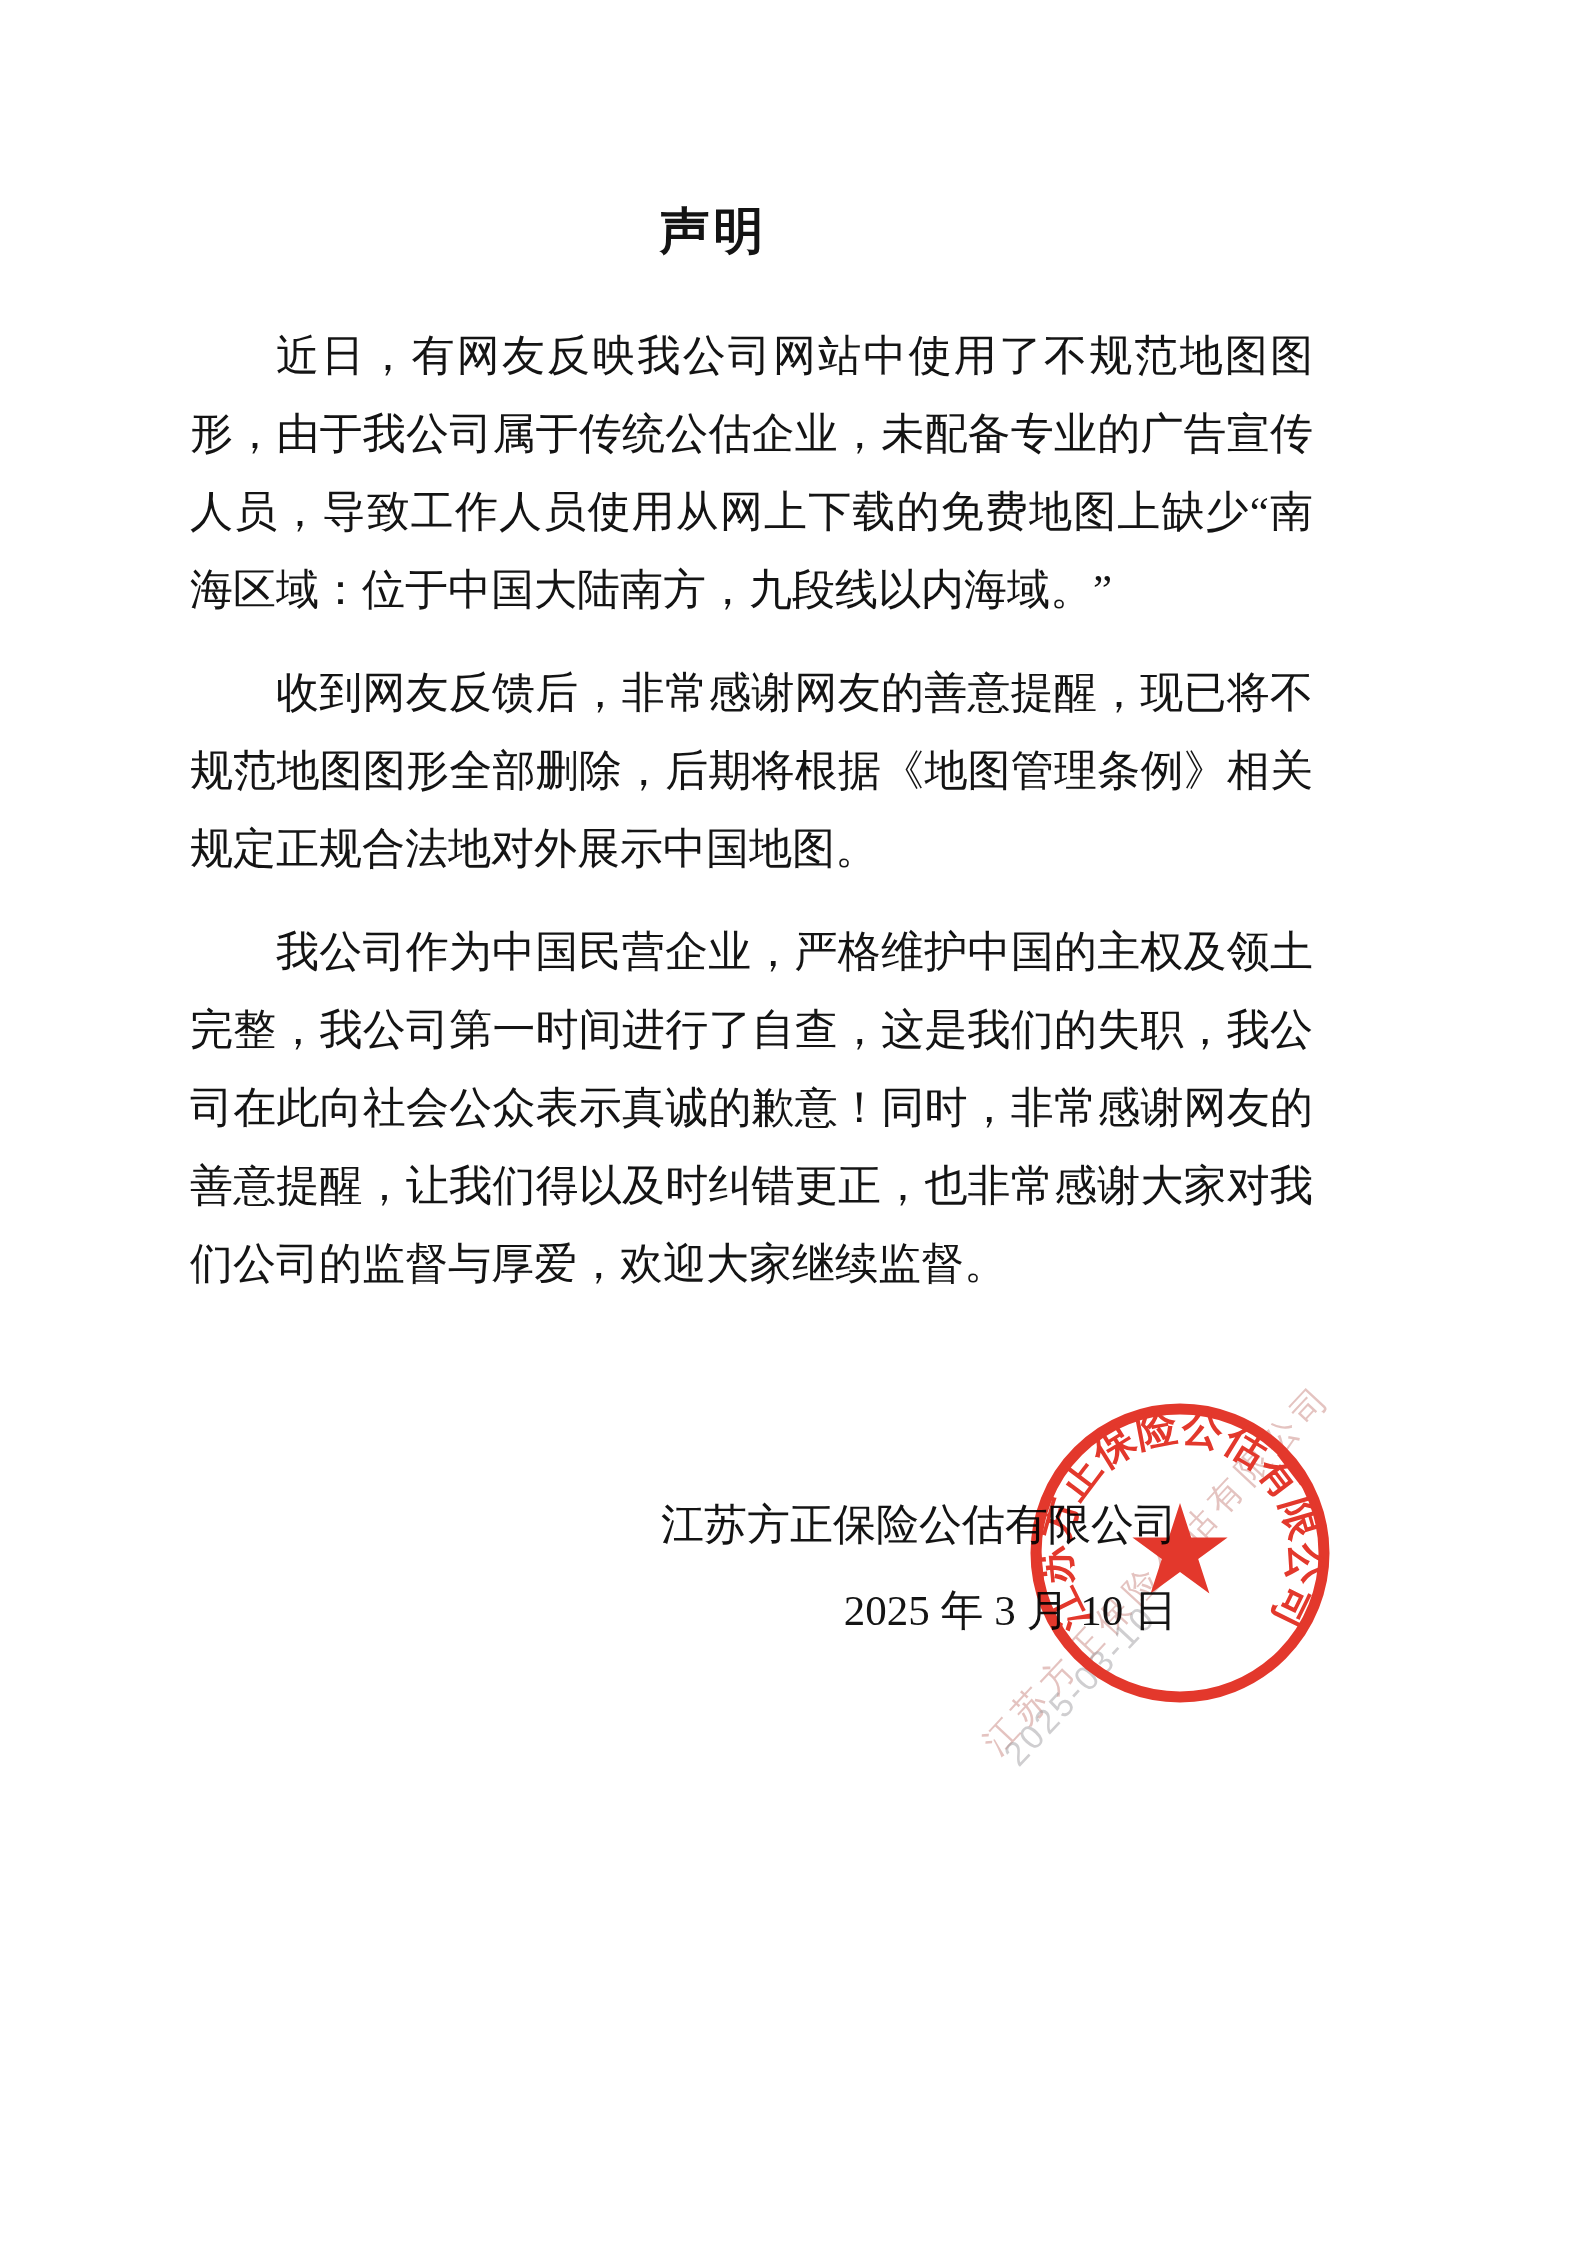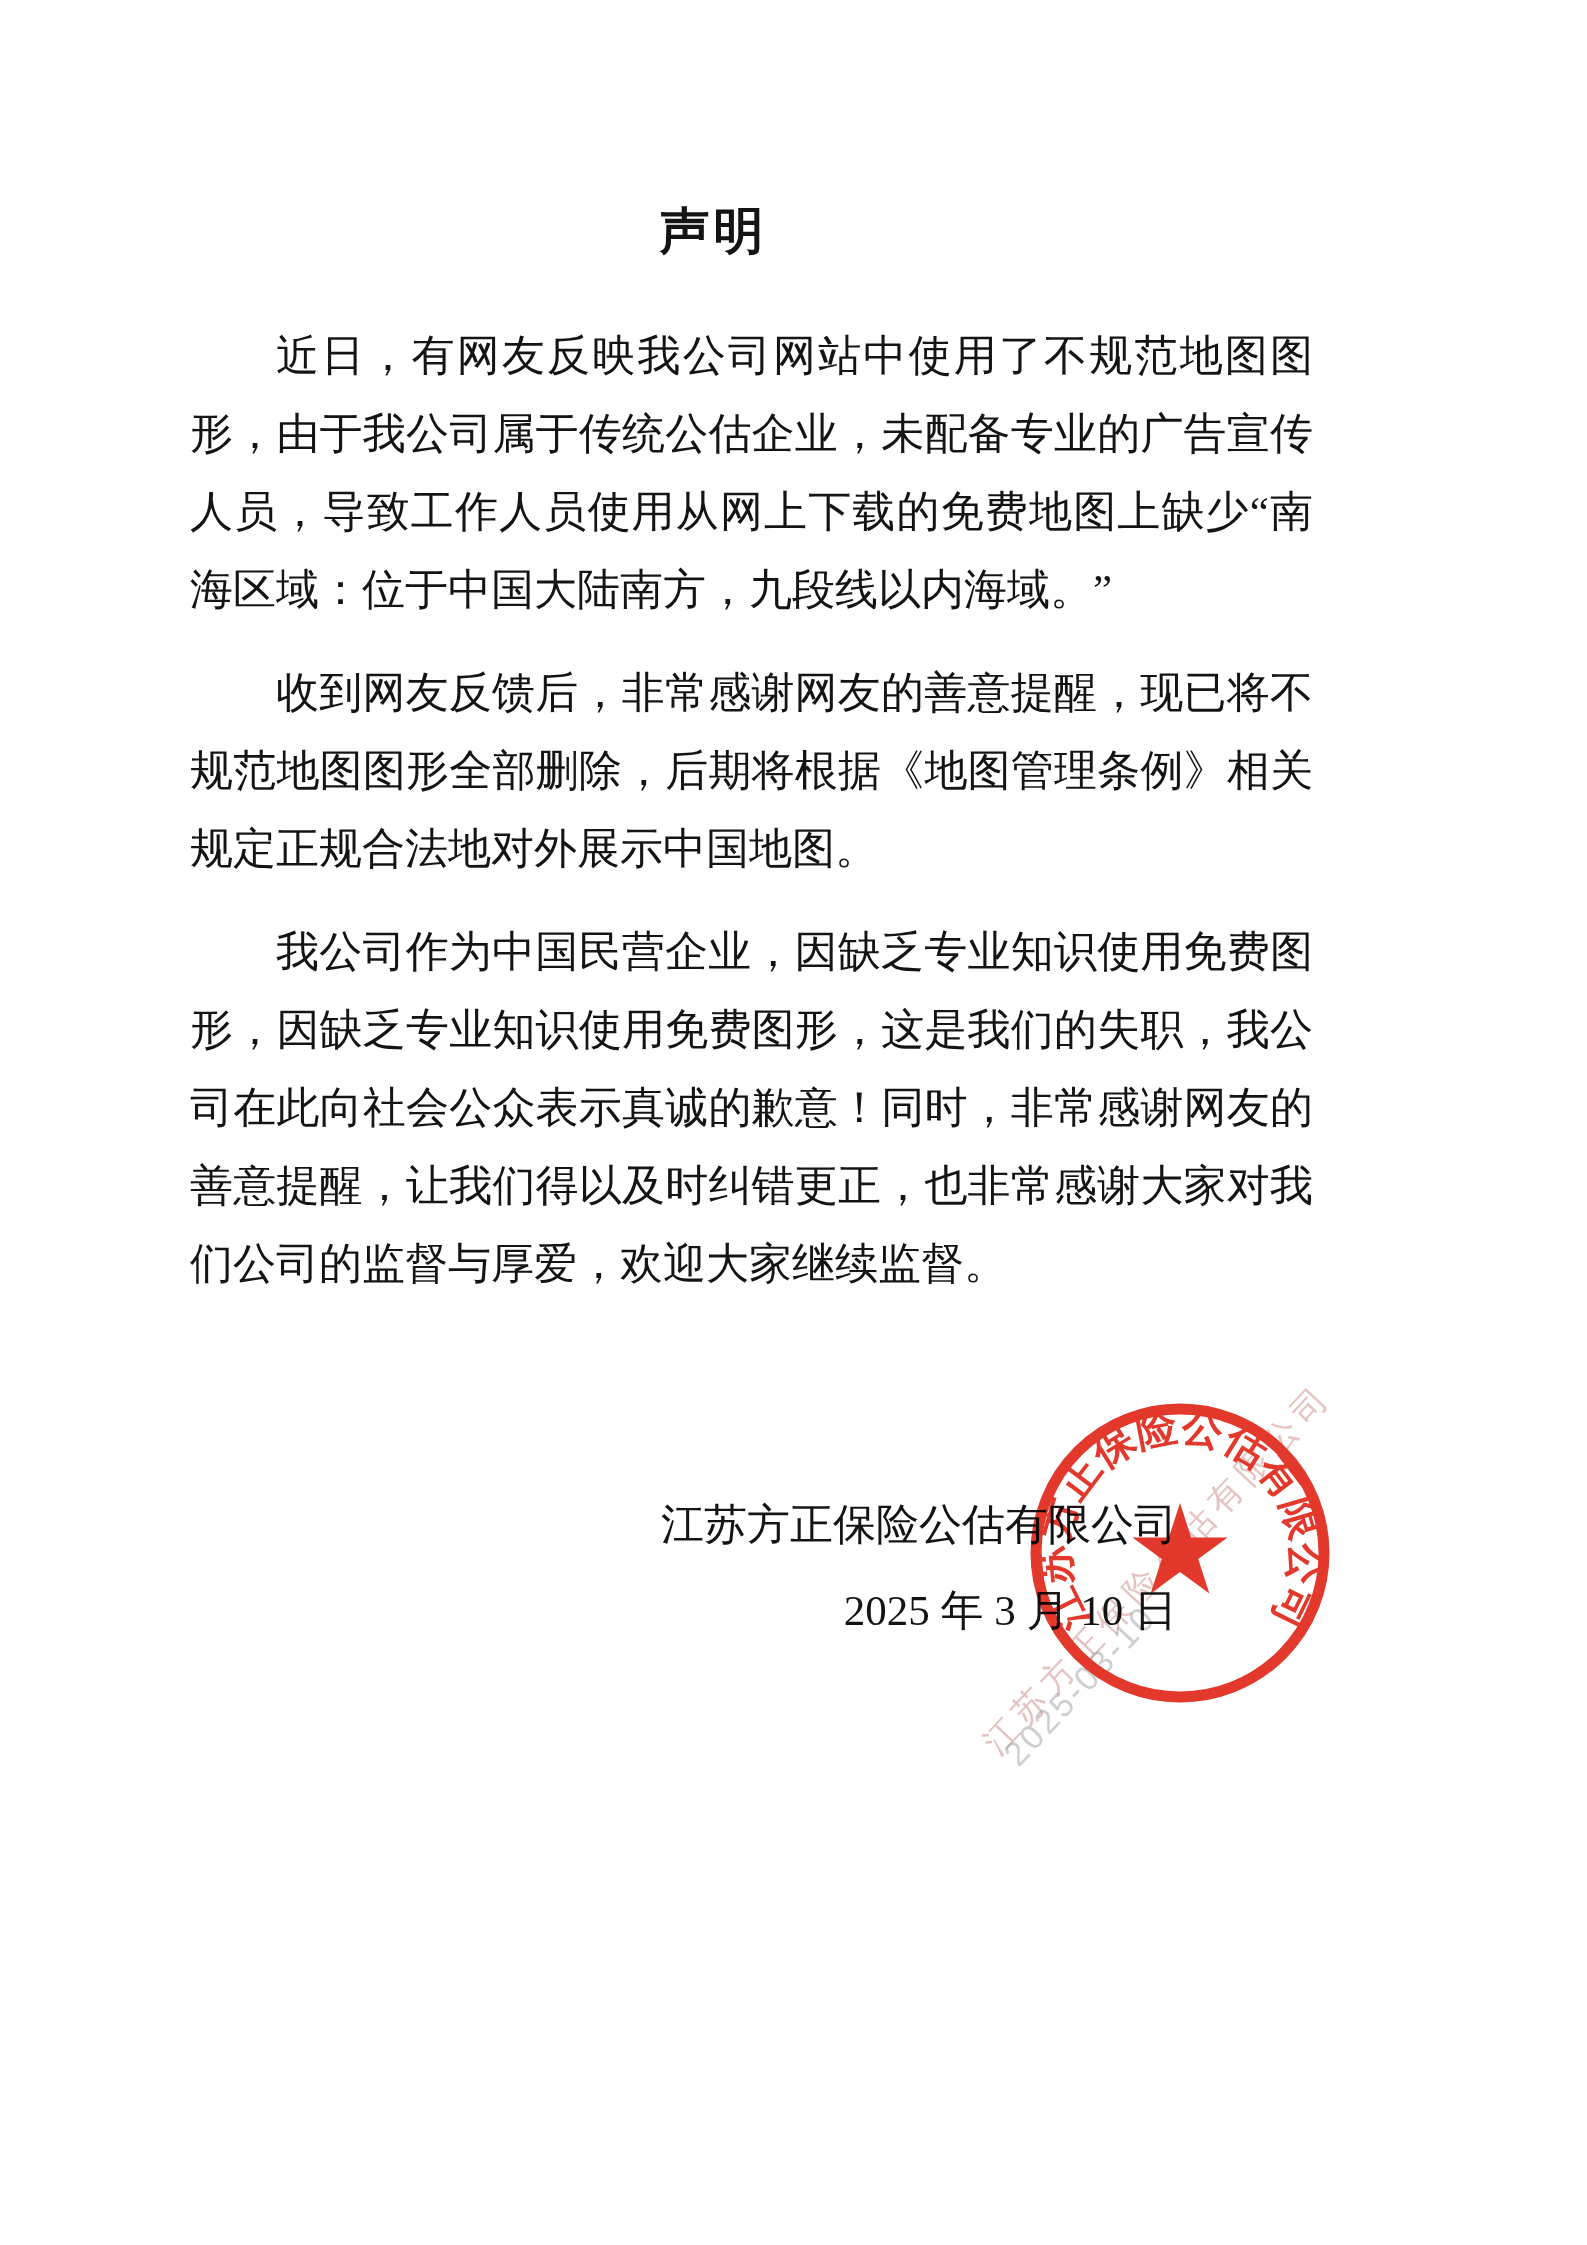--- a/index.html
+++ b/index.html
@@ -87,21 +87,21 @@
 </head>
 <body>
 
 <div class="page">
 
   <h1 class="title">声明</h1>
 
   <div class="doc-body">
     <p>近日，有网友反映我公司网站中使用了不规范地图图形，由于我公司属于传统公估企业，未配备专业的广告宣传人员，导致工作人员使用从网上下载的免费地图上缺少“南海区域：位于中国大陆南方，九段线以内海域。”</p>
     <p>收到网友反馈后，非常感谢网友的善意提醒，现已将不规范地图图形全部删除，后期将根据《地图管理条例》相关规定正规合法地对外展示中国地图。</p>
-    <p>我公司作为中国民营企业，因缺乏专业知识使用免费图形，因缺乏专业知识使用免费图形，这是我们的失职，我公司在此向社会公众表示真诚的歉意！同时，非常感谢网友的善意提醒，让我们得以及时纠错更正，也非常感谢大家对我们公司的监督与厚爱，欢迎大家继续监督。</p>
+    <p>我公司作为中国民营企业，严格维护中国的主权及领土完整，我公司第一时间进行了自查，这是我们的失职，我公司在此向社会公众表示真诚的歉意！同时，非常感谢网友的善意提醒，让我们得以及时纠错更正，也非常感谢大家对我们公司的监督与厚爱，欢迎大家继续监督。</p>
   </div>
 
   <div class="sig-block">
     <p>江苏方正保险公估有限公司</p>
     <p class="date-line">2025 年 3 月 10 日</p>
   </div>
 
   <div class="stamp-wrap">
     <span class="wm wm1">江苏方正保险公估有限公司</span>
     <span class="wm wm2">2025-03-10</span>

